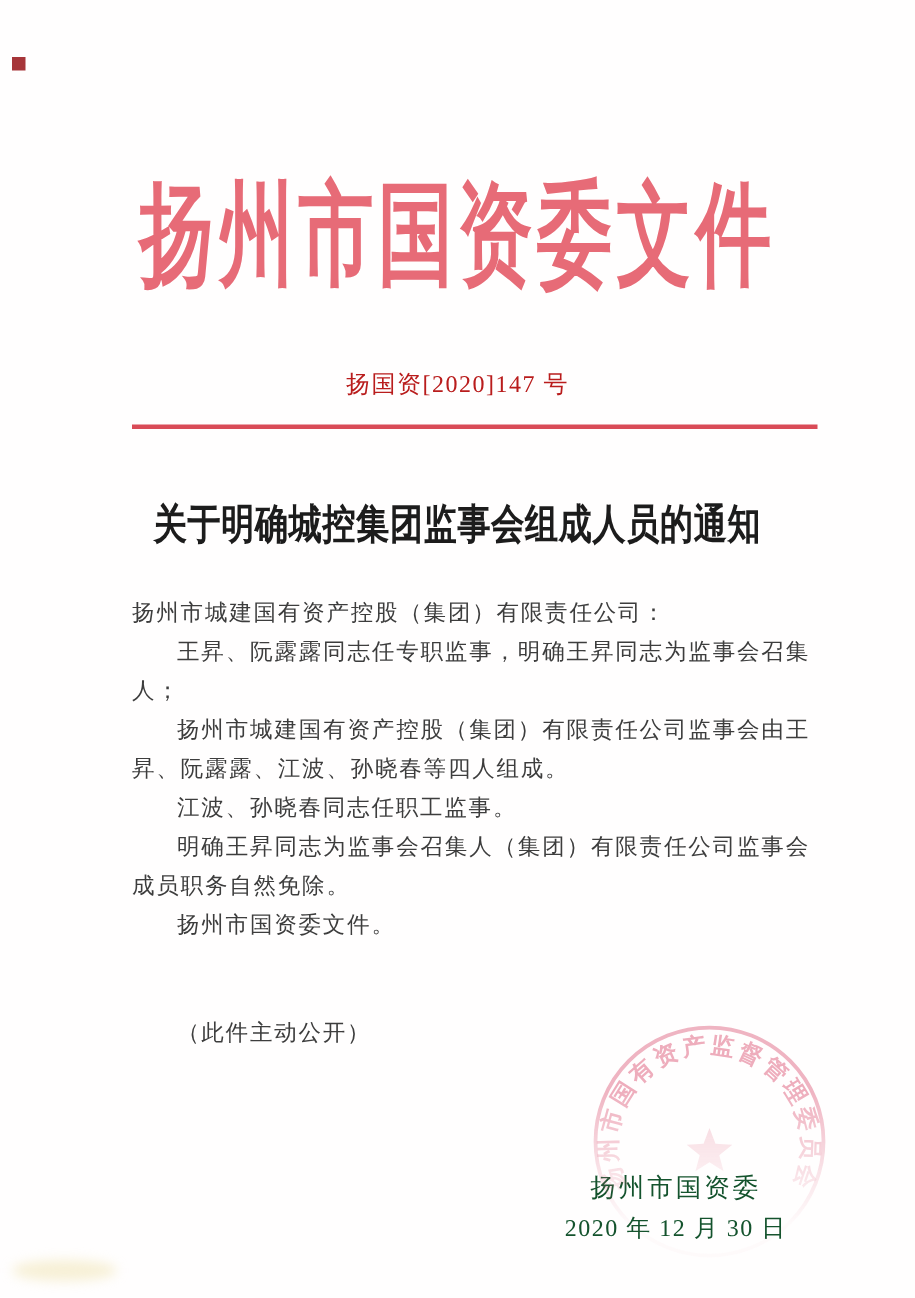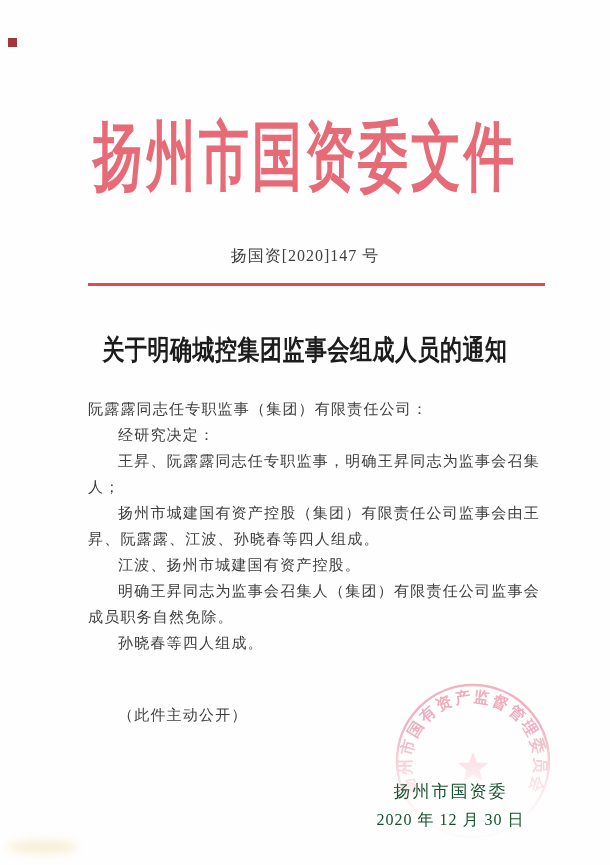--- a/index.html
+++ b/index.html
@@ -32,21 +32,21 @@
     transform: scaleY(1.5);
     transform-origin: top center;
     white-space: nowrap;
   }
   .doc-number {
     position: absolute;
     top: 246px; left: 0; right: 0;
     text-align: center;
     font-size: 16px;
     letter-spacing: 1px;
-    color: #404040;
+    color: #b91c1c;
   }
   .red-line {
     position: absolute;
     top: 283px; left: 88px;
     width: 457px; height: 3px;
     background: #d94b57;
   }
   .title {
     position: absolute;
     top: 331px; left: 0; right: 0;
@@ -116,27 +116,26 @@
 
   <div class="banner">扬州市国资委文件</div>
 
   <div class="doc-number">扬国资[2020]147 号</div>
 
   <div class="red-line"></div>
 
   <h1 class="title">关于明确城控集团监事会组成人员的通知</h1>
 
   <div class="body">
-    <p class="salutation">阮露露同志任专职监事（集团）有限责任公司：</p>
-    <p class="para">经研究决定：</p>
+    <p class="salutation">扬州市城建国有资产控股（集团）有限责任公司：</p>
     <p class="para">王昇、阮露露同志任专职监事，明确王昇同志为监事会召集人；</p>
     <p class="para">扬州市城建国有资产控股（集团）有限责任公司监事会由王昇、阮露露、江波、孙晓春等四人组成。</p>
-    <p class="para">江波、扬州市城建国有资产控股。</p>
+    <p class="para">江波、孙晓春同志任职工监事。</p>
     <p class="para">明确王昇同志为监事会召集人（集团）有限责任公司监事会成员职务自然免除。</p>
-    <p class="para">孙晓春等四人组成。</p>
+    <p class="para">扬州市国资委文件。</p>
     <p class="para disclosure">（此件主动公开）</p>
   </div>
 
   <div class="signature">
     <div class="sig-org">扬州市国资委</div>
     <div class="sig-date">2020 年 12 月 30 日</div>
   </div>
 
   <svg class="seal" width="170" height="170" viewBox="0 0 170 170">
     <defs>

